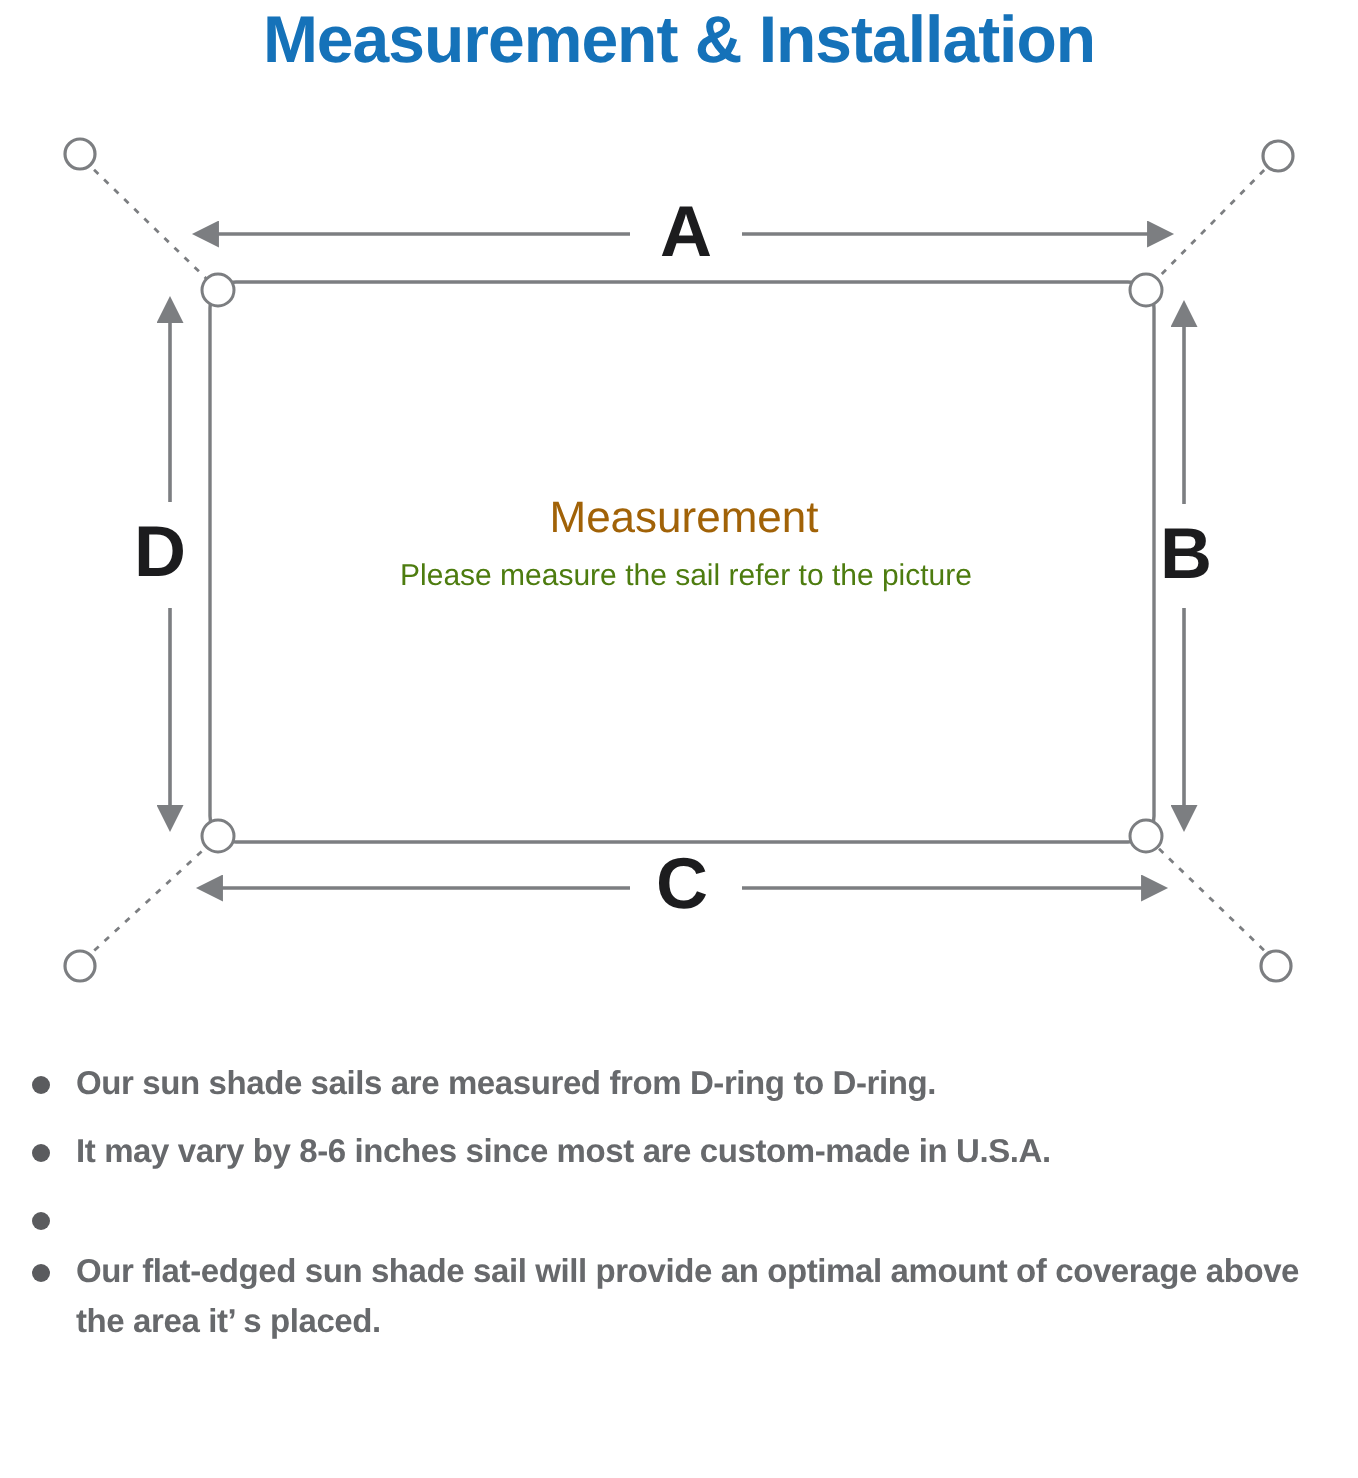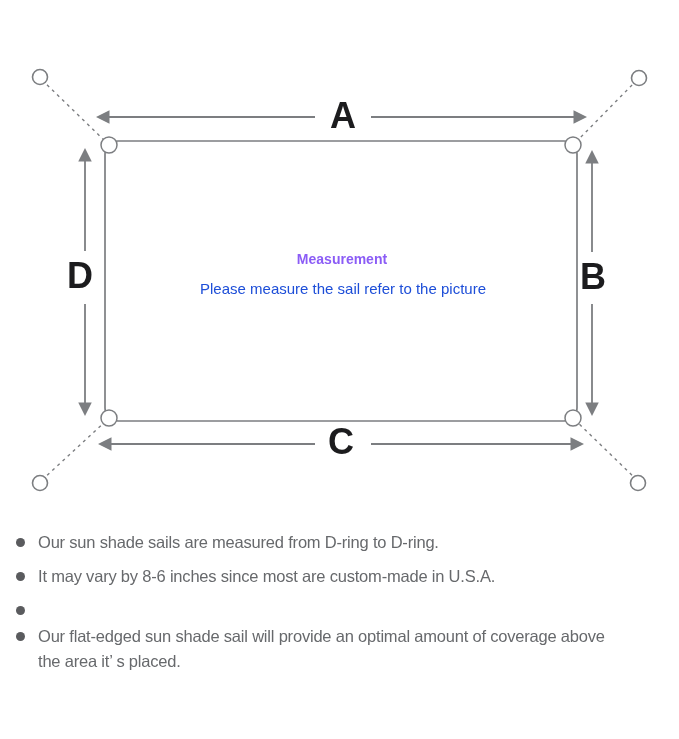--- a/index.html
+++ b/index.html
@@ -27,27 +27,27 @@
     font-size:36px;font-weight:700;color:#1c1c1e;
     line-height:1;
   }
   .label-a{left:343px;top:116px;}
   .label-b{left:593px;top:277px;}
   .label-c{left:341px;top:442px;}
   .label-d{left:80px;top:276px;}
   .center-title{
     position:absolute;left:342px;top:259px;
     transform:translate(-50%,-50%);
-    font-size:14px;font-weight:700;color:#8b5cf6;
+    font-size:22px;font-weight:400;color:#a16207;
     white-space:nowrap;
   }
   .center-subtitle{
     position:absolute;left:343px;top:288px;
     transform:translate(-50%,-50%);
-    font-size:15px;color:#1d4ed8;
+    font-size:15px;color:#4d7c0f;
     white-space:nowrap;
   }
   .bullets{
     position:absolute;left:14px;top:530px;right:2px;
   }
   .bullet-item{
     display:flex;
     align-items:flex-start;
     margin-bottom:9px;
     color:#67696c;
@@ -55,27 +55,28 @@
     line-height:25px;
     letter-spacing:-0.2px;
   }
   .dot{
     flex:0 0 auto;
     width:9px;height:9px;border-radius:50%;
     background:#5a5b5e;
     margin:8px 13px 0 2px;
   }
   .bullet-text{flex:1 1 auto;}
-  .line{display:block;white-space:nowrap;}
+  .line{display:block;white-space:nowrap;font-weight:bold;}
 </style>
 </head>
 <body>
 
 <div class="canvas">
 
+  <div class="page-title">Measurement &amp; Installation</div>
 
   <div class="diagram">
     <svg width="679" height="522" viewBox="0 0 679 522">
       <defs>
         <marker id="ah" viewBox="0 0 10 10" refX="8.5" refY="5" markerWidth="9" markerHeight="7.5" orient="auto">
           <path d="M0,0 L10,5 L0,10 z" fill="#7c7e81"></path>
         </marker>
       </defs>
 
       <g stroke="#7c7e81" stroke-width="1.4" stroke-dasharray="3 4">

